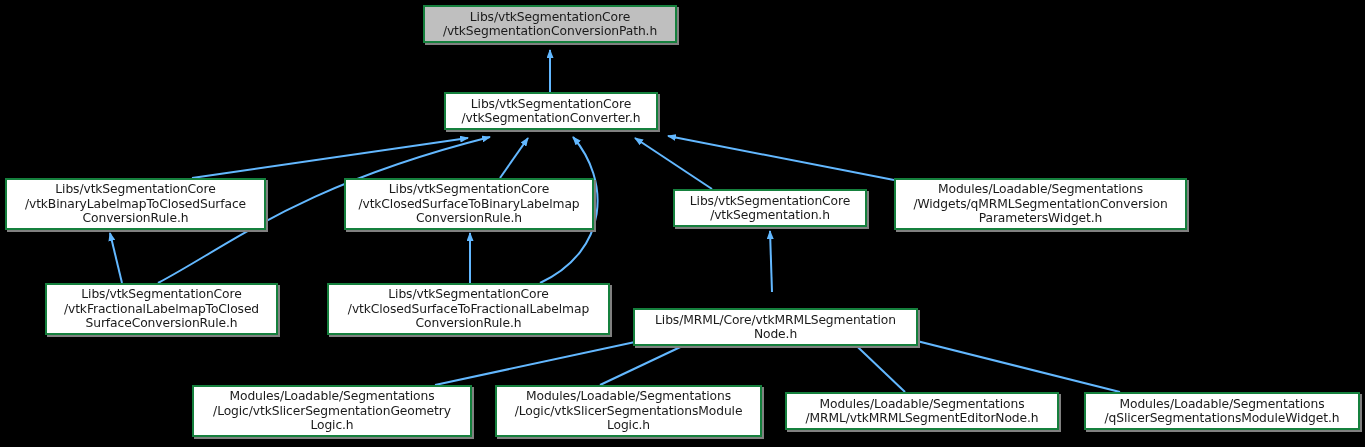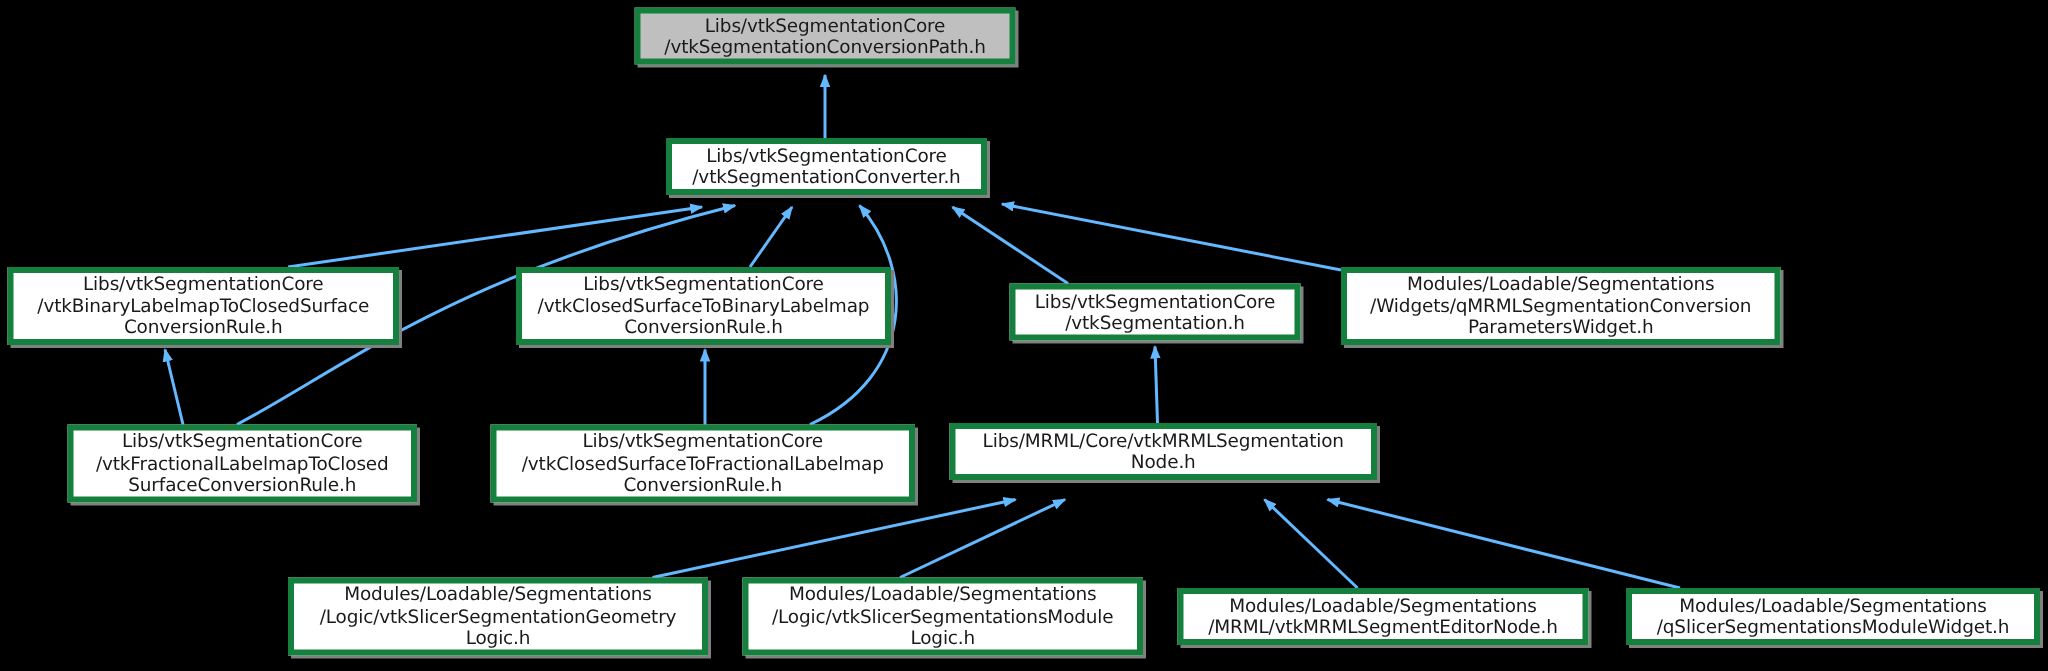--- a/index.html
+++ b/index.html
@@ -20,21 +20,21 @@
     left: 0;
     top: 0;
     width: 1365px;
     height: 447px;
     pointer-events: none;
   }
   .node {
     position: absolute;
     box-sizing: border-box;
     background: #ffffff;
-    border: 4px solid #15803d;
+    border: 2px solid #15803d;
     box-shadow: 2px 2px 0 0 #808080;
     display: flex;
     align-items: center;
     justify-content: center;
     text-align: center;
     color: #1a1a1a;
     font-size: 12.3px;
     line-height: 14.4px;
     letter-spacing: -0.1px;
     white-space: pre-line;
@@ -92,21 +92,21 @@
 /vtkSegmentation.h</span></div>
       <div class="node" style="left: 894px; top: 178px; width: 293px; height: 52px;"><span class="node-label">Modules/Loadable/Segmentations
 /Widgets/qMRMLSegmentationConversion
 ParametersWidget.h</span></div>
       <div class="node" style="left: 45px; top: 283px; width: 233px; height: 52px;"><span class="node-label">Libs/vtkSegmentationCore
 /vtkFractionalLabelmapToClosed
 SurfaceConversionRule.h</span></div>
       <div class="node" style="left: 327px; top: 283px; width: 283px; height: 52px;"><span class="node-label">Libs/vtkSegmentationCore
 /vtkClosedSurfaceToFractionalLabelmap
 ConversionRule.h</span></div>
-      <div class="node" style="left: 633px; top: 282px; width: 285px; height: 38px;"><span class="node-label">Libs/MRML/Core/vtkMRMLSegmentation
+      <div class="node" style="left: 633px; top: 308px; width: 285px; height: 38px;"><span class="node-label">Libs/MRML/Core/vtkMRMLSegmentation
 Node.h</span></div>
       <div class="node" style="left: 192px; top: 385px; width: 280px; height: 52px;"><span class="node-label">Modules/Loadable/Segmentations
 /Logic/vtkSlicerSegmentationGeometry
 Logic.h</span></div>
       <div class="node" style="left: 495px; top: 385px; width: 267px; height: 52px;"><span class="node-label">Modules/Loadable/Segmentations
 /Logic/vtkSlicerSegmentationsModule
 Logic.h</span></div>
       <div class="node" style="left: 785px; top: 392px; width: 274px; height: 38px;"><span class="node-label">Modules/Loadable/Segmentations
 /MRML/vtkMRMLSegmentEditorNode.h</span></div>
       <div class="node" style="left: 1084px; top: 392px; width: 276px; height: 38px;"><span class="node-label">Modules/Loadable/Segmentations

